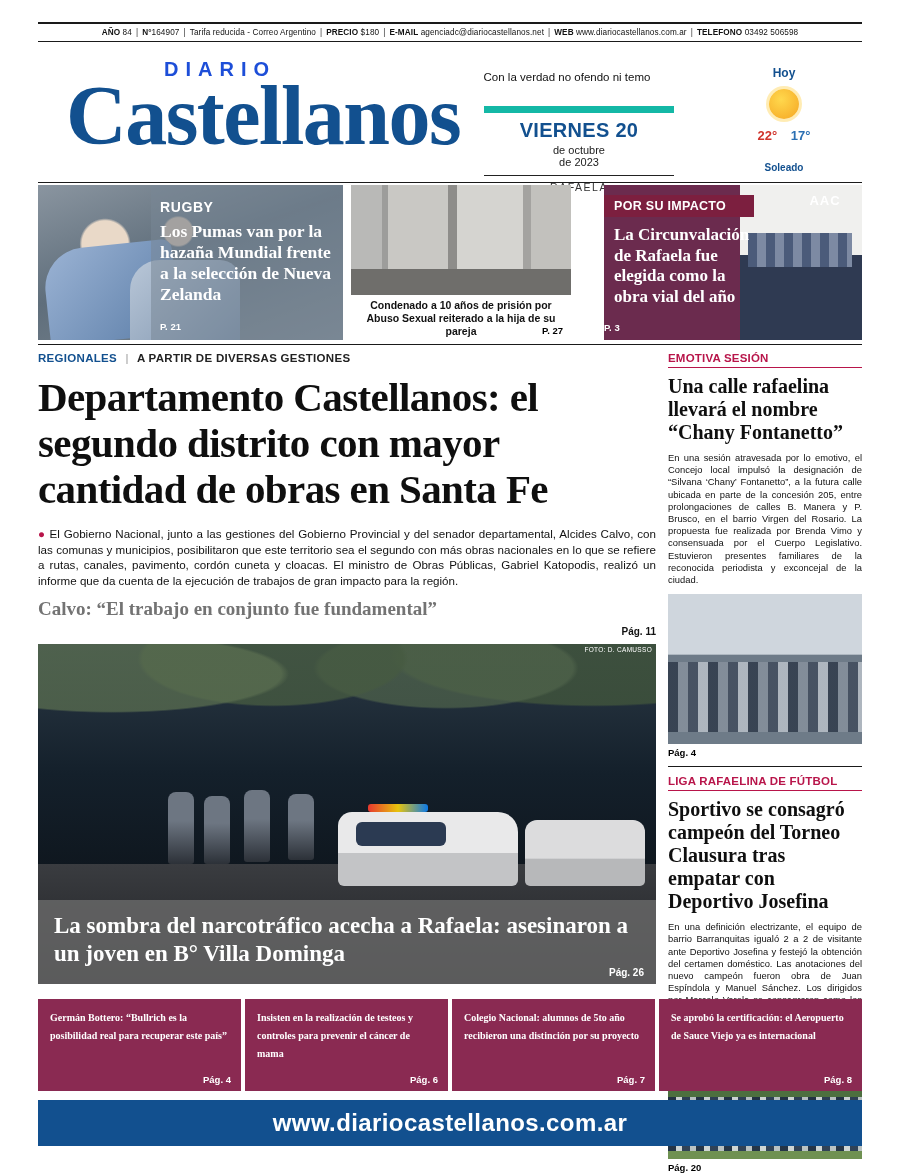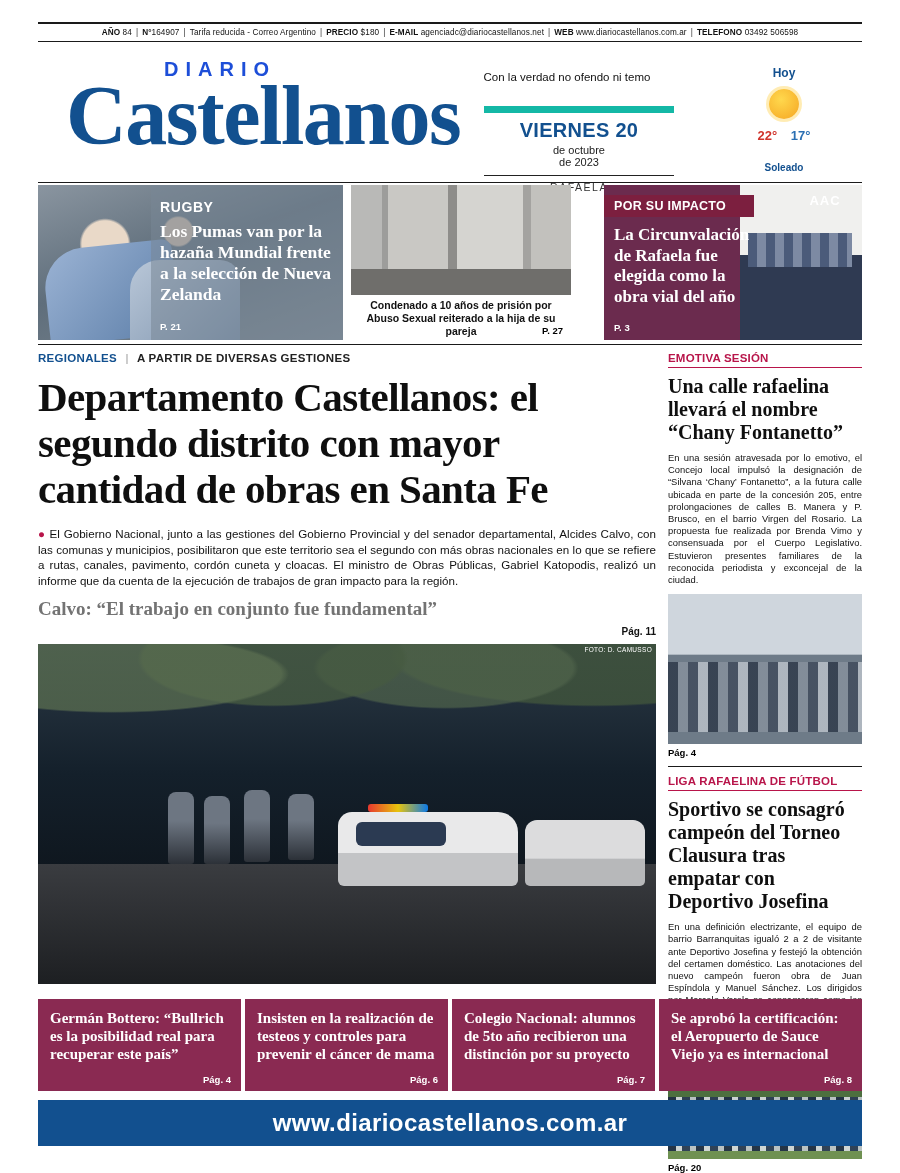--- a/index.html
+++ b/index.html
@@ -140,21 +140,21 @@
   .teaser-obra .tagbar {
     position: absolute; left: 0; top: 10px; width: 150px; height: 22px;
     background: #7c1f3f; color: #fff; font-size: 12.5px; font-weight: bold;
     display: flex; align-items: center; padding-left: 10px; letter-spacing: .3px;
   }
   .teaser-obra .headline {
     position: absolute; left: 10px; top: 40px; width: 142px;
     color: #ffffff; font-size: 17px; line-height: 20.5px; font-weight: bold;
     font-family: "Liberation Serif", serif;
   }
-  .teaser-obra .pg { position: absolute; left: 10px; bottom: 7px; color: #fff; font-size: 9.5px; font-weight: bold; }
+  .teaser-obra .pg { position: absolute; left: 0; bottom: 7px; color: #fff; font-size: 9.5px; font-weight: bold; }
 
   
   .hrule { position: absolute; left: 38px; width: 824px; height: 1px; background: #1a1a1a; }
 
   
   .maincol { position: absolute; left: 38px; top: 352px; width: 618px; }
   .kicker { font-size: 11.5px; font-weight: bold; color: #12508f; letter-spacing: .3px; }
   .kicker .pipe { color: #999; margin: 0 5px; font-weight: normal; }
   .kicker .sub { color: #222; font-weight: bold; }
   .main-headline {
@@ -266,21 +266,21 @@
   .rc-pg { font-size: 9.5px; font-weight: bold; margin-top: 3px; }
   .rc-divider { height: 1px; background: #1a1a1a; margin-top: 8px; }
 
   
   .bottombar { position: absolute; left: 38px; top: 999px; width: 824px; height: 92px; display: flex; }
   .bb {
     flex: 1; background: #8a2a52; color: #ffffff; position: relative;
     padding: 10px 12px 0 12px; margin-right: 4px;
   }
   .bb:last-child { margin-right: 0; }
-  .bb .t { font-family: "Liberation Serif", serif; font-size: 15px; line-height: 18px; font-weight: bold; }
+  .bb .t { font-family: "Liberation Serif", serif; font-size: 10px; line-height: 18px; font-weight: bold; }
   .bb .pg { position: absolute; right: 10px; bottom: 6px; font-size: 9.5px; font-weight: bold; }
 
   
   .footer {
     position: absolute; left: 38px; top: 1100px; width: 824px; height: 46px;
     background: #12508f; color: #fff;
     display: flex; align-items: center; justify-content: center;
     font-size: 24px; font-weight: bold; letter-spacing: .4px;
   }
   .aac-logo {
@@ -389,20 +389,24 @@
     <div class="road"></div>
     <div class="car1"></div>
     <div class="car2"></div>
     <div class="lightbar"></div>
     <div class="person p1"></div>
     <div class="person p2"></div>
     <div class="person p3"></div>
     <div class="person p4"></div>
     <div class="fotocredit">FOTO: D. CAMUSSO</div>
   </div>
+  <div class="mainphoto-caption">
+    <div class="t">La sombra del narcotráfico acecha a Rafaela: asesinaron a un joven en B° Villa Dominga</div>
+    <div class="pg">Pág. 26</div>
+  </div>
 
   <div class="rightcol">
 
     <div>
       <div class="rc-tag">EMOTIVA SESIÓN</div>
       <div class="rc-head">Una calle rafaelina llevará el nombre “Chany Fontanetto”</div>
       <div class="rc-body">En una sesión atravesada por lo emotivo, el Concejo local impulsó la designación de “Silvana ‘Chany’ Fontanetto”, a la futura calle ubicada en parte de la concesión 205, entre prolongaciones de calles B. Manera y P. Brusco, en el barrio Virgen del Rosario. La propuesta fue realizada por Brenda Vimo y consensuada por el Cuerpo Legislativo. Estuvieron presentes familiares de la reconocida periodista y exconcejal de la ciudad.</div>
       <div class="rc-photo">
         <div class="bg1"></div>
         <div class="row-people"></div>

